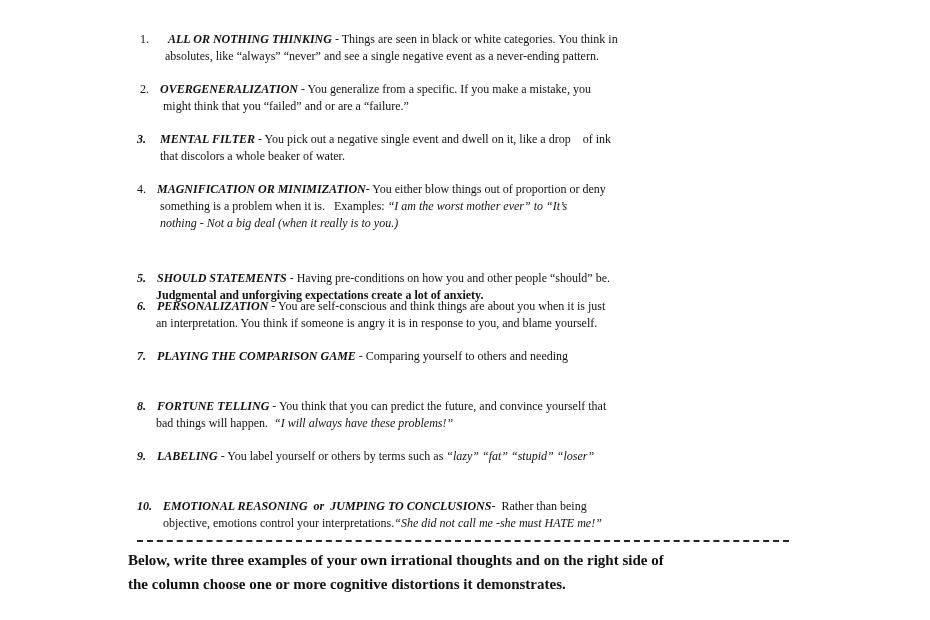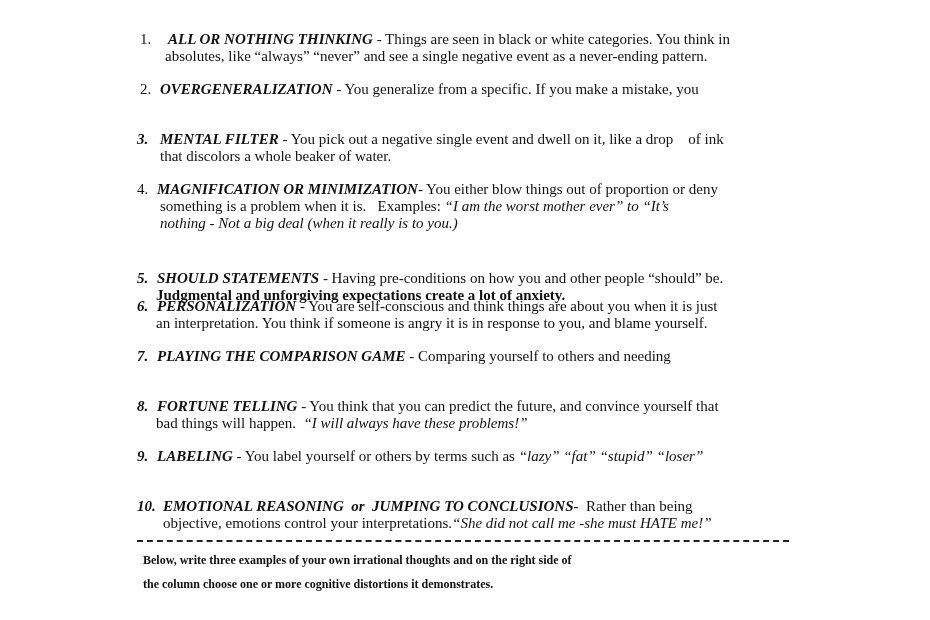--- a/index.html
+++ b/index.html
@@ -1,37 +1,38 @@
 <!DOCTYPE html>
 <html><head>
 <meta charset="utf-8">
 <style>
   html, body { margin:0; padding:0; background:#ffffff; }
   body { width:930px; height:620px; position:relative; overflow:hidden;
          font-family:"Liberation Serif", "DejaVu Serif", serif; color:#111; }
-  .item { position:absolute; font-size:15px; line-height:17px; white-space:nowrap; }
+  .item { position:absolute; font-size:12px; line-height:17px; white-space:nowrap; }
   .item .num { display:inline-block; }
   .item .term { font-weight:bold; font-style:italic; }
   .item .quote { font-style:italic; }
   .line2 { display:block; }
   .divider { position:absolute; left:137px; top:540px; width:652px; height:0;
              border-top:2px dashed #222; }
-  .prompt { position:absolute; left:143px; font-weight:bold; font-size:12px;
+  .prompt { position:absolute; left:128px; font-weight:bold; font-size:15px;
             line-height:24px; white-space:nowrap; }
 </style>
 </head>
 <body>
 
 <div class="item" style="left:140px; top:31px;">
   <span class="num" style="width:28px; font-style:normal;">1.</span><span class="term">ALL OR NOTHING THINKING</span><span> - Things are seen in black or white categories. You think  in</span>
   <span class="line2" style="padding-left:25px;">absolutes, like “always” “never” and see a single negative event as a never-ending pattern.</span>
 </div>
 
 <div class="item" style="left:140px; top:81px;">
   <span class="num" style="width:20px;">2.</span><span class="term">OVERGENERALIZATION</span><span> - You generalize from a specific. If you make a mistake, you</span>
+  <span class="line2" style="padding-left:23px;">might think that you “failed” and or are a “failure.”</span>
 </div>
 
 <div class="item" style="left:137px; top:131px;">
   <span class="num" style="width:23px; font-weight:bold; font-style:italic;">3.</span><span class="term">MENTAL FILTER</span><span style="white-space:pre;"> - You pick out a negative single event and dwell on it, like a drop    of ink</span>
   <span class="line2" style="padding-left:23px;">that discolors a whole beaker of water.</span>
 </div>
 
 <div class="item" style="left:137px; top:181px;">
   <span class="num" style="width:20px;">4.</span><span class="term">MAGNIFICATION OR MINIMIZATION</span><span>- You either blow things out of proportion or deny</span>
   <span class="line2" style="padding-left:23px; white-space:pre;"><span>something is a problem when it is.   Examples: </span><span class="quote">“I am the worst mother ever” to “It’s</span></span>

